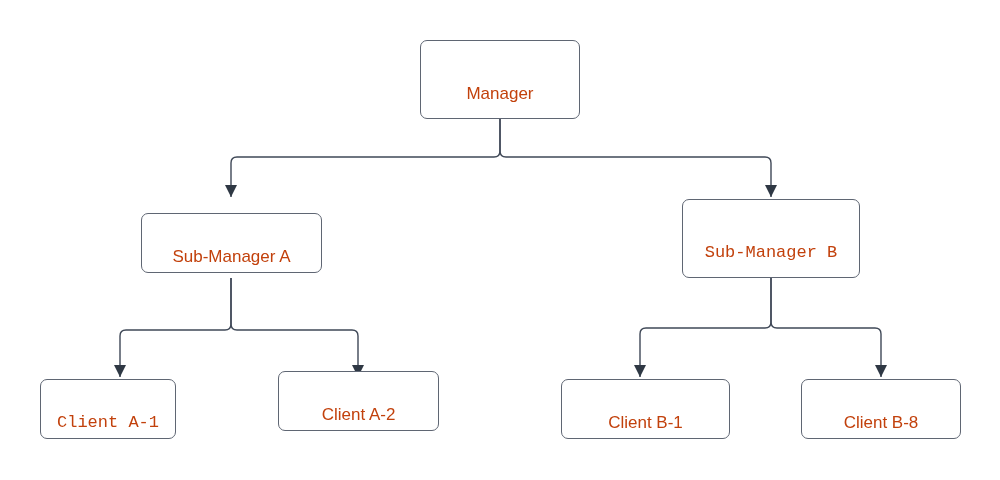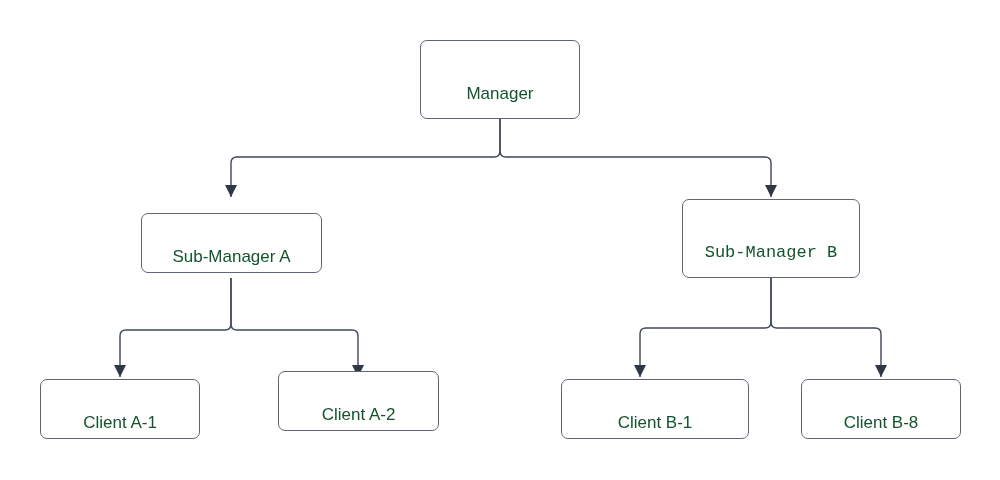--- a/index.html
+++ b/index.html
@@ -31,33 +31,33 @@
     position: absolute;
     box-sizing: border-box;
     background: #ffffff;
     border: 1px solid #5f6673;
     border-radius: 7px;
     display: flex;
     align-items: center;
     justify-content: center;
   }
   .node-label {
-    color: #14532d;
+    color: #c2410c;
     font-size: 17px;
     line-height: 1.2;
     white-space: nowrap;
     text-align: left;
     margin-top: 29px;
   }
   .node-manager   { left: 420px; top: 40px;  width: 160px; height: 79px; }
   .node-sub-a     { left: 141px; top: 213px; width: 181px; height: 60px; }
   .node-sub-b     { left: 682px; top: 199px; width: 178px; height: 79px; font-family: Liberation Mono, monospace; }
-  .node-client-a1 { left: 40px;  top: 379px; width: 160px; height: 60px; }
+  .node-client-a1 { left: 40px;  top: 379px; width: 136px; height: 60px; font-family: Liberation Mono, monospace; }
   .node-client-a2 { left: 278px; top: 371px; width: 161px; height: 60px; }
-  .node-client-b1 { left: 561px; top: 379px; width: 188px; height: 60px; }
+  .node-client-b1 { left: 561px; top: 379px; width: 169px; height: 60px; }
   .node-client-b2 { left: 801px; top: 379px; width: 160px; height: 60px; }
 </style>
 </head>
 <body>
 
 <div class="canvas">
 
   <svg class="connector-layer" width="1000" height="480" viewBox="0 0 1000 480" xmlns="http://www.w3.org/2000/svg">
     <defs>
       <marker id="arrow" markerUnits="userSpaceOnUse" markerWidth="14" markerHeight="14" refX="12.5" refY="6.5" orient="auto">

